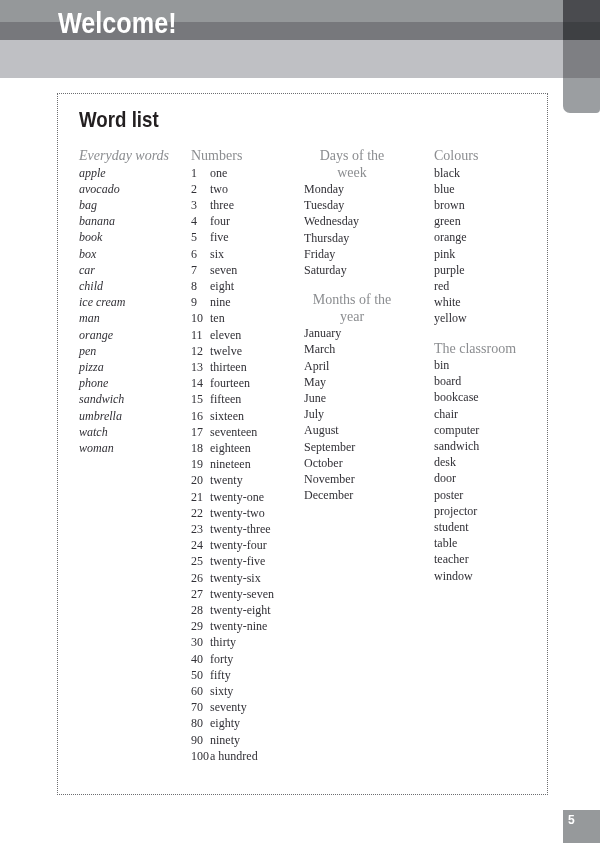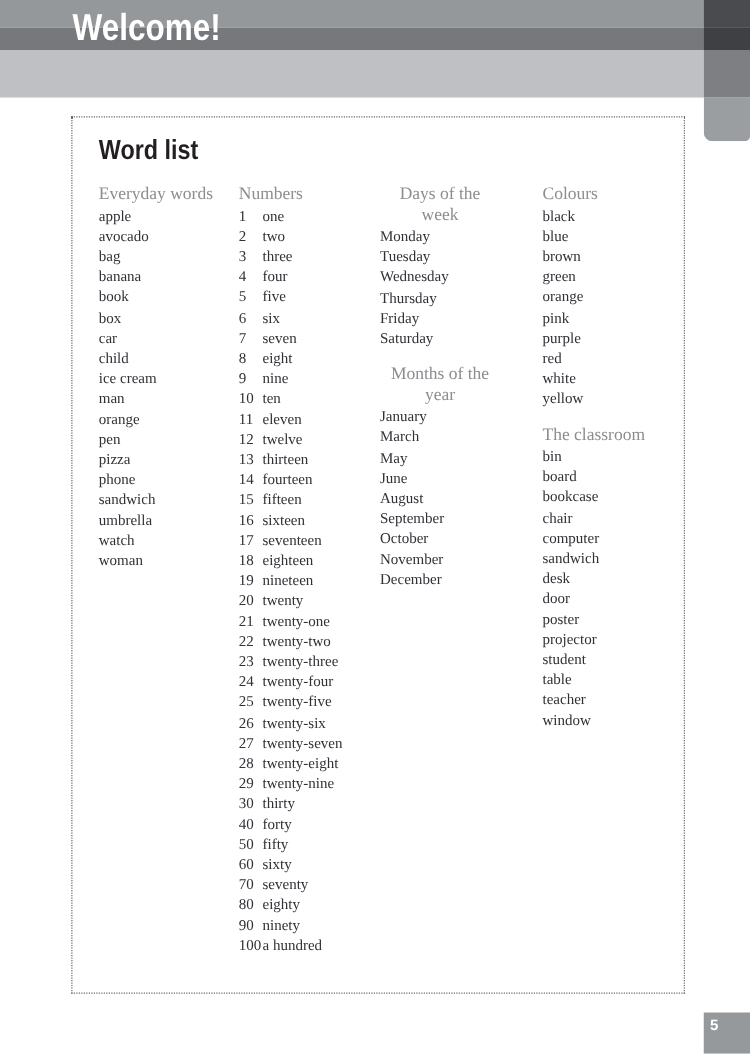--- a/index.html
+++ b/index.html
@@ -30,21 +30,21 @@
     position:absolute;left:57px;top:93px;width:491px;height:702px;
     box-sizing:border-box;border:1px dotted #6d6e71;
     padding:13px 0 0 21px;background:#ffffff;
   }
   .wordlist-title{
     margin:0;color:#231f20;font:700 22px "Liberation Sans",sans-serif;
     transform:scaleX(.85);transform-origin:left top;height:24px;white-space:nowrap;
   }
   .columns{display:flex;margin-top:17px;}
   .col{flex:none;}
-  .col1{width:112px;}
+  .col1{width:112px;font-style:italic;}
   .col2{width:113px;}
   .col3{width:130px;}
   .col4{width:114px;}
   .section+.section{margin-top:14px;}
   .heading{
     font-size:14px;line-height:16.5px;color:#8b8d90;margin:0;
     font-family:"Liberation Serif",serif;
   }
   .col3 .heading{max-width:96px;text-align:center;}
   .item{font-size:12px;line-height:16.2px;color:#313036;white-space:nowrap;}
@@ -147,22 +147,24 @@
           <div class="item">Tuesday</div>
           <div class="item">Wednesday</div>
           <div class="item">Thursday</div>
           <div class="item">Friday</div>
           <div class="item">Saturday</div>
         </div>
         <div class="section">
           <div class="heading">Months of the year</div>
           <div class="item">January</div>
           <div class="item">March</div>
+          <div class="item">April</div>
           <div class="item">May</div>
           <div class="item">June</div>
+          <div class="item">July</div>
           <div class="item">August</div>
           <div class="item">September</div>
           <div class="item">October</div>
           <div class="item">November</div>
           <div class="item">December</div>
         </div>
       </div>
       <div class="col col4">
         <div class="section">
           <div class="heading">Colours</div>

